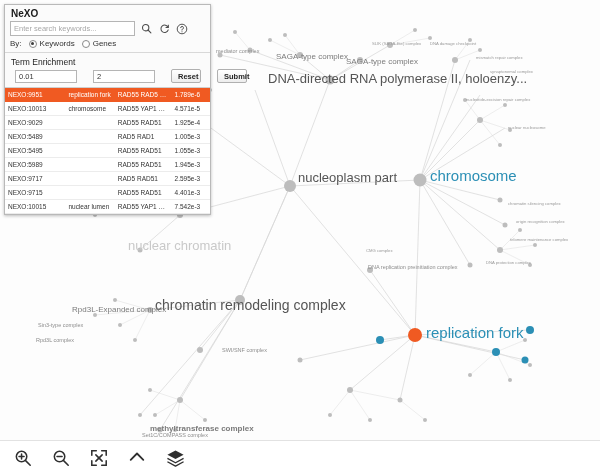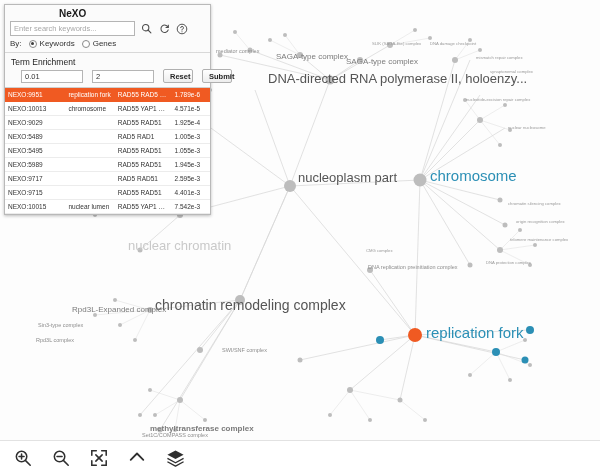--- a/index.html
+++ b/index.html
@@ -52,21 +52,20 @@
     border: 1px solid #b9b9b9;
     box-shadow: 0 1px 3px rgba(0,0,0,0.25);
     font-size: 8px;
     color: #222;
   }
   #panel-title {
     padding: 3px 6px 1px 6px;
     font-size: 10px;
     font-weight: bold;
     color: #1a1a1a;
-    margin-left: 48px;
   }
   .search-row {
     display: flex;
     align-items: center;
     padding: 1px 21px 3px 5px;
     gap: 4px;
   }
   .search-input {
     flex: 1;
     height: 15px;
@@ -139,22 +138,22 @@
     font-size: 7.5px;
     color: #3a3a3a;
     padding: 2px 3px;
     box-sizing: border-box;
     resize: none;
     font-family: "Liberation Sans", sans-serif;
   }
   .param-row {
     display: flex;
     align-items: center;
-    padding: 0 5px 4px 16px;
-    gap: 9px;
+    padding: 0 5px 4px 10px;
+    gap: 16px;
   }
   .param-input {
     width: 62px;
     height: 13px;
     border: 1px solid #b5b5b5;
     background: #fff;
     font-size: 7.5px;
     color: #333;
     padding: 0 3px;
     box-sizing: border-box;

